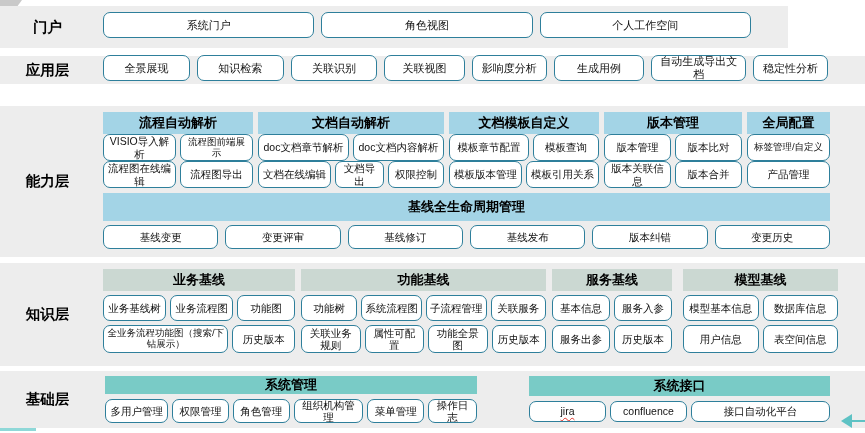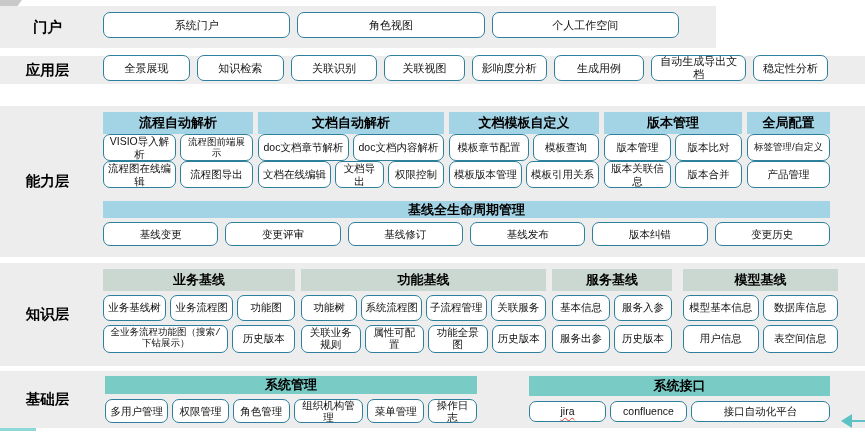--- a/index.html
+++ b/index.html
@@ -19,21 +19,21 @@
     color:#111;
   }
   .corner-fold{
     position:absolute; top:0; left:0; width:22px; height:30px;
     background:#c9c9c9; clip-path:polygon(0 0,100% 0,0 100%);
   }
   .band{
     position:absolute; left:0; background:var(--band-bg);
     display:flex; align-items:stretch;
   }
-  .band-portal     { top:6px;   width:716px; height:42px; }
+  .band-portal     { top:6px;   width:788px; height:42px; }
   .band-application{ top:56px;  width:865px; height:28px; }
   .band-capability { top:106px; width:865px; height:151px; }
   .band-knowledge  { top:263px; width:865px; height:103px; }
   .band-foundation { top:371px; width:865px; height:57px; }
 
   .layer-label{
     width:95px; flex:0 0 95px; display:flex; align-items:center; justify-content:center;
     font-weight:bold; font-size:14.5px; color:#000;
   }
   .content{
@@ -57,26 +57,26 @@
   .cap-group{ display:flex; flex-direction:column; }
   .g1{ width:150px; } .g2{ width:186px; } .g3{ width:150px; } .g4{ width:138px; } .g5{ width:83px; }
   .grp-header{
     height:22px; display:flex; align-items:center; justify-content:center;
     font-weight:bold; font-size:13px; color:#000;
   }
   .cap-h{ background:var(--capability-header-bg); }
   .btn-row{ display:flex; gap:4px; height:27px; }
   .btn-row .btn{ flex:1; }
   .small2{ font-size:9.5px; }
-  .baseline-h{ margin-top:9px; height:17px; }
+  .baseline-h{ margin-top:1px; height:28px; }
   .baseline-row{ height:24px; gap:7px; }
 
   
   .kn-content{
-    flex:1; display:flex; gap:6px; padding:6px 12px 10px 8px;font-family:Liberation Mono, monospace;
+    flex:1; display:flex; gap:6px; padding:6px 12px 10px 8px;
   }
   .kn-group{ display:flex; flex-direction:column; gap:4px; }
   .k1{ width:192px; } .k2{ width:245px; } .k3{ width:120px; } .k4{ width:155px; margin-left:5px; }
   .kn-h{ background:var(--knowledge-header-bg); }
   .kn-group .btn-row{ height:26px; }
   .kn-group .btn-row.r2{ height:28px; }
   .wide{ flex:2.15 !important; }
 
   
   .fd-content{ flex:1; display:flex; padding:5px 37px 6px 10px; }

